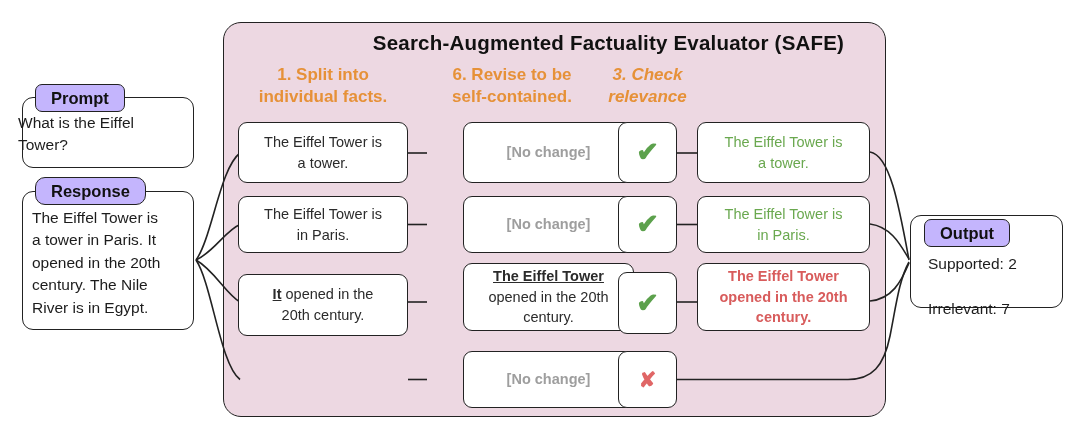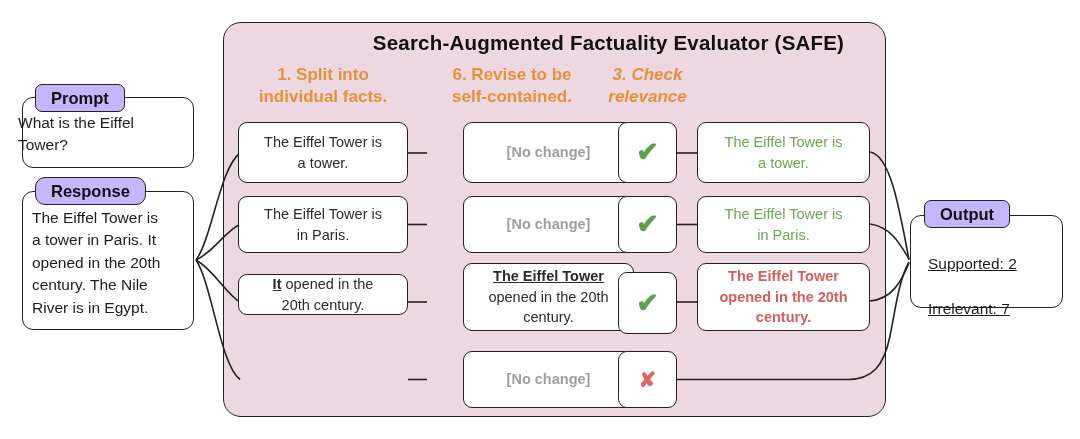--- a/index.html
+++ b/index.html
@@ -27,21 +27,21 @@
     position:absolute;background:#ffffff;border:1.6px solid #222;border-radius:9px;
     box-sizing:border-box;display:flex;align-items:center;justify-content:center;
     text-align:center;font-size:14.5px;line-height:1.42;white-space:pre-line;z-index:3;
   }
   .c1{left:238px;width:170px;}
   .c2{left:427px;width:171px;margin-left:36px;}
   .c3{left:618px;width:59px;}
   .c4{left:697px;width:173px;}
   .r1a{top:122px;height:61px;}
   .r2a{top:196px;height:57px;}
-  .r3a{top:274px;height:41px;}
+  .r3a{top:274px;height:62px;}
   .r4a{top:351px;height:57px;}
   .r3tall{top:263px;height:68px;}
   .r3mid{top:272px;height:62px;}
   .gray{color:#9E9E9E;font-weight:700;}
   .green{color:#6AA84F;}
   .red{color:#D85C5C;font-weight:700;}
   .em{font-weight:700;text-decoration:underline;}
   .check{font-size:27px;font-weight:700;color:#5CA14C;line-height:1;}
   .cross{font-size:21px;font-weight:700;color:#E06666;line-height:1;}
   .side-box{
@@ -164,19 +164,19 @@
 
   <div class="side-box" style="left:22px;top:191px;width:172px;height:139px;"></div>
   <div class="tab" style="left:35px;top:177px;border-radius:10px;">Response</div>
   <div class="side-text" style="left:32px;top:207px;width:155px;">The Eiffel Tower is
 a tower in Paris. It
 opened in the 20th
 century. The Nile
 River is in Egypt.</div>
 
   <div class="side-box" style="left:910px;top:215px;width:153px;height:93px;"></div>
-  <div class="tab" style="left:924px;top:200px;">Output</div>
-  <div class="side-text" style="left:928px;top:230px;width:130px;line-height:22.8px;text-decoration:underline;">
+  <div class="tab" style="left:924px;top:219px;">Output</div>
+  <div class="side-text" style="left:928px;top:230px;width:130px;line-height:22.8px;">
     <div>Supported: 2</div>
     <div>Irrelevant: 7</div>
   </div>
 
 </div>
 
 </body></html>

